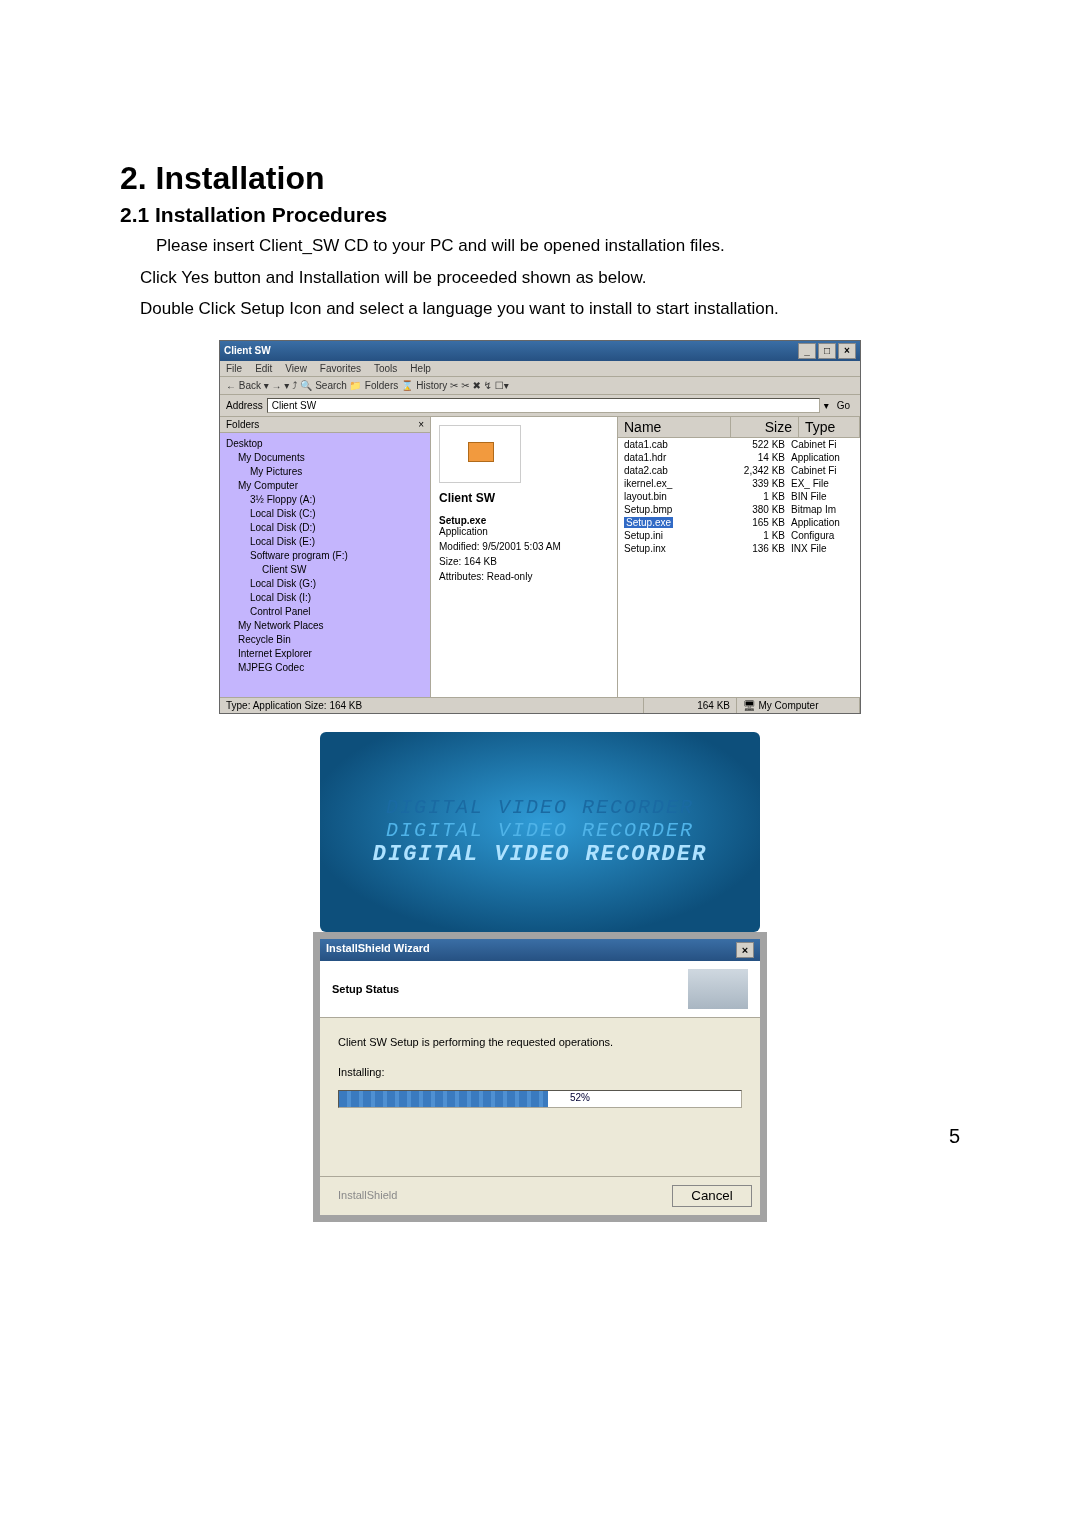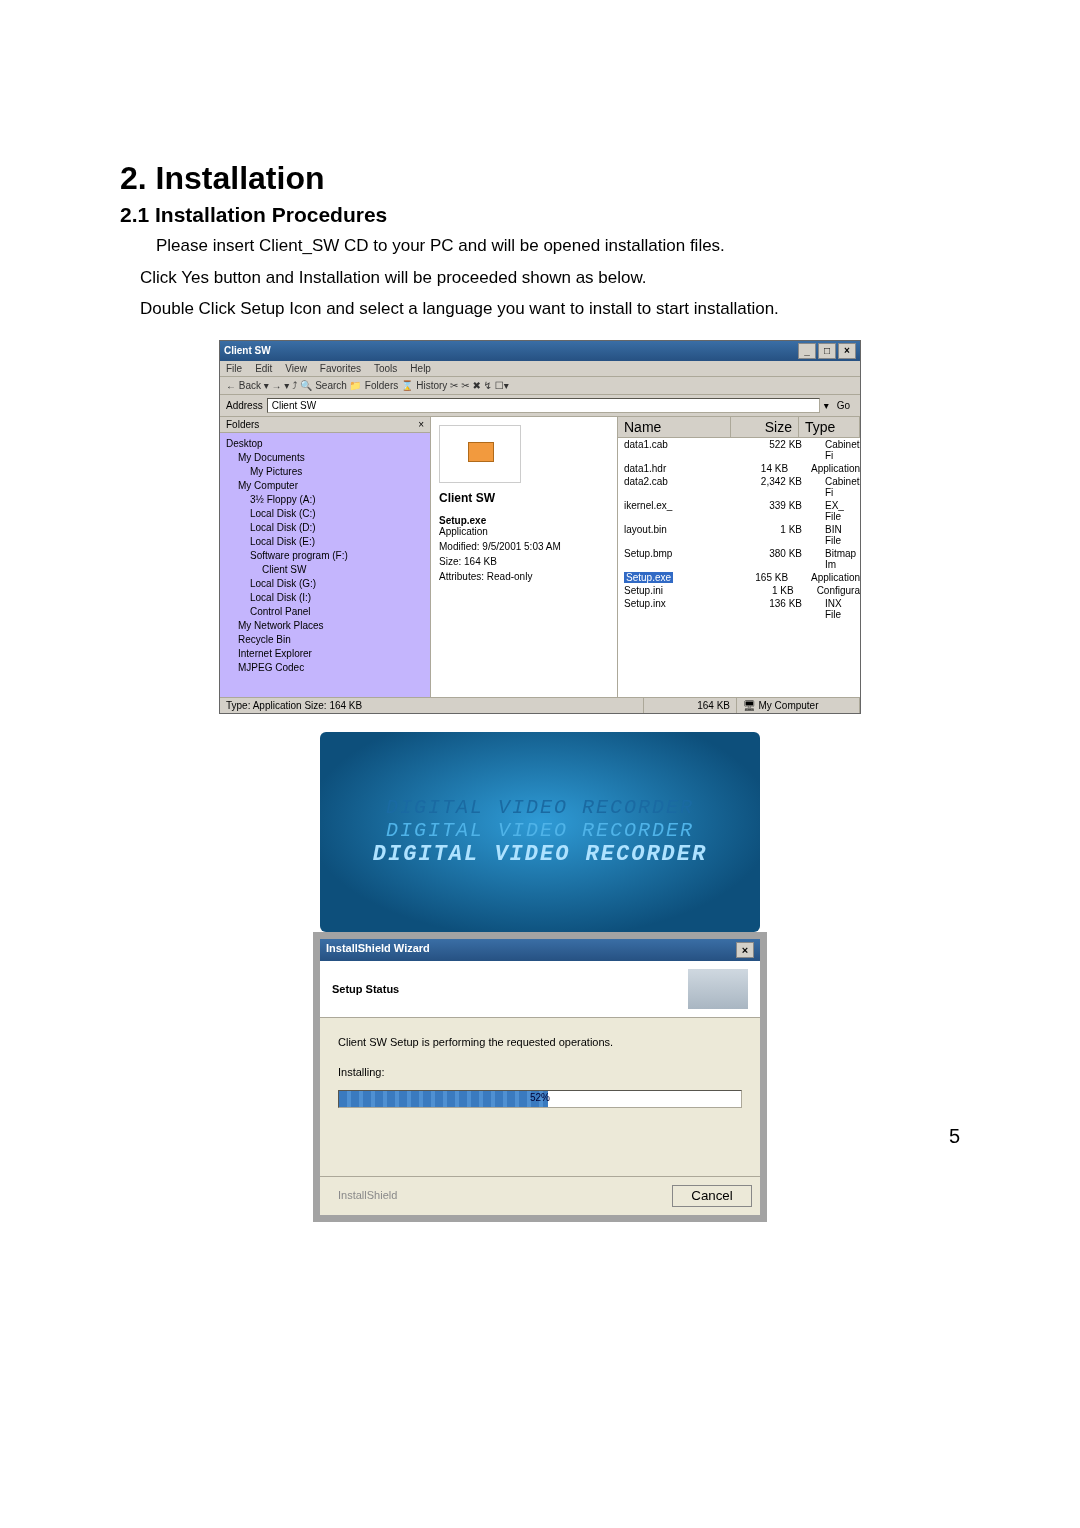--- a/index.html
+++ b/index.html
@@ -86,21 +86,21 @@
   }
   .ex-preview .thumb { width:80px; height:56px; background:#fff; border:1px solid #ccc; margin-bottom:8px; position:relative;}
   .ex-preview .thumb:after{content:""; position:absolute; left:28px; top:16px; width:24px; height:18px; background:#f29a3e; border:1px solid #b06a1a;}
   .ex-preview .name { font-weight:bold; font-size:12px; margin-bottom:10px;}
   .ex-preview .meta { font-size:10px; margin-bottom:4px;}
   .ex-preview .meta b{font-weight:bold; display:block;}
   .ex-list { flex:1; background:#fff; position:relative; overflow:hidden;}
   .hdr-row { display:flex; background:#d4d0c8; border-bottom:1px solid #aca899; font-size:14px;}
   .hdr-row div { padding:2px 6px; border-right:1px solid #aca899;}
   .hdr-row .c1{width:100px;} .hdr-row .c2{width:55px; text-align:right;} .hdr-row .c3{flex:1;}
-  .file-row { display:flex; font-size:10px; padding:1px 0;gap:17px;}
+  .file-row { display:flex; font-size:10px; padding:1px 0;}
   .file-row .c1{width:106px; padding-left:6px;} .file-row .c2{width:55px; text-align:right;} .file-row .c3{flex:1; padding-left:6px;}
   .file-row.sel .c1 span{ background:#316ac5; color:#fff; padding:0 2px;}
   .ex-status { display:flex; background:#d4d0c8; border-top:1px solid #aca899; font-size:10px;}
   .ex-status div { padding:2px 6px; border-right:1px solid #aca899;}
 
   
   .splash {
     width: 440px; height: 200px; margin: 18px auto 0 auto;
     background: radial-gradient(ellipse at 50% 45%, #2f9bd6 0%, #0d4f7b 75%);
     display:flex; flex-direction:column; align-items:center; justify-content:center;
@@ -116,21 +116,21 @@
     border:7px solid #a3a3a3; background:#ece9d8;
     font-family: "MS Sans Serif", Tahoma, sans-serif; font-size:11px;
   }
   .wiz-title { background:linear-gradient(#3a6ea5,#265182); color:#fff; padding:3px 6px; font-weight:bold; display:flex; justify-content:space-between;}
   .wiz-title .x { width:16px; height:14px; background:#d4d0c8; color:#000; text-align:center; line-height:14px; border:1px solid #888;}
   .wiz-hdr { background:#fff; display:flex; justify-content:space-between; align-items:center; padding:8px 12px; border-bottom:1px solid #aca899;}
   .wiz-hdr .img { width:60px; height:40px; background:linear-gradient(#cfd8e0,#a9b6c2);}
   .wiz-body { padding: 18px 18px 8px 18px;}
   .wiz-body .msg { margin-bottom:18px;}
   .wiz-body .lbl { margin-bottom:12px;}
-  .progress { height:16px; background:#fff; border:1px inset #aca899; position:relative; margin-bottom:60px;}
+  .progress { height:16px; background:#fff; border:1px inset #aca899; position:relative; margin-bottom:60px;padding-left:40px;}
   .progress .bar { position:absolute; left:0; top:0; bottom:0; background:repeating-linear-gradient(90deg,#3a7abf 0 8px,#4f90d2 8px 12px);}
   .progress .pct { position:absolute; width:100%; text-align:center; top:1px; color:#003; font-size:10px;}
   .wiz-footer { border-top:1px solid #aca899; padding:8px; display:flex; justify-content:flex-end; gap:6px;}
   .wiz-footer .disabled { color:#8a8a8a; padding:4px 10px;}
   .wiz-footer button { width:80px; height:22px; background:#ece9d8; border:1px solid #888;}
 </style>
 </head>
 <body>
 
 <div class="page">

